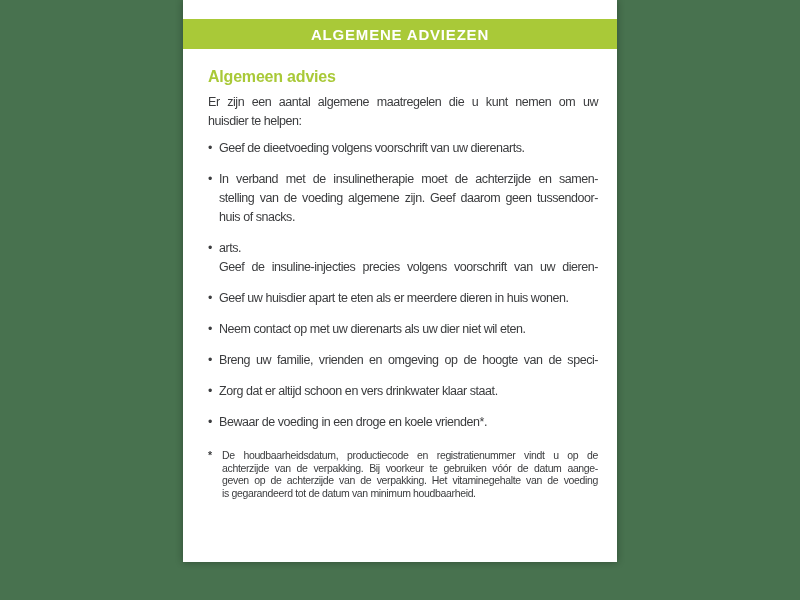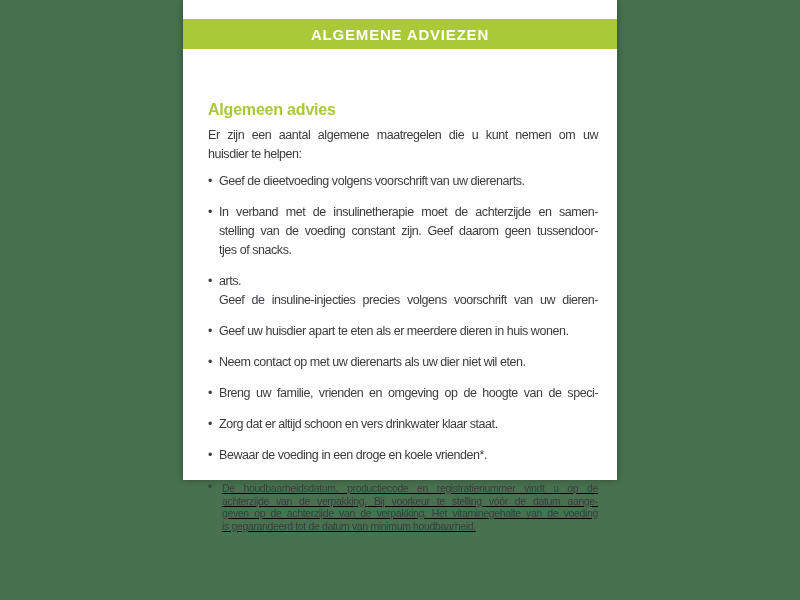--- a/index.html
+++ b/index.html
@@ -12,21 +12,21 @@
   *{margin:0;padding:0;box-sizing:border-box;}
   html,body{width:800px;height:600px;overflow:hidden;}
   body{
     background:var(--bg);
     font-family:"Liberation Sans", sans-serif;
     position:relative;
   }
   .page{
     position:absolute;
     left:183px; top:0;
-    width:434px; height:480px;
+    width:434px; height:562px;
     background:var(--page);
     box-shadow:0 0 7px rgba(20,30,20,0.45);
   }
   .header-bar{
     position:absolute;
     left:0; top:19px;
     width:100%; height:30px;
     background:var(--accent);
     display:flex; align-items:center; justify-content:center;
   }
@@ -34,21 +34,21 @@
     color:var(--header-text);
     font-weight:bold;
     font-size:15px;
     letter-spacing:0.8px;
   }
   .content{
     position:absolute;
     left:25px; right:19px; top:49px;
   }
   .section-title{
-    margin-top:51px;
+    margin-top:18px;
     font-size:16px;
     line-height:19px;
     font-weight:bold;
     color:var(--accent);
     letter-spacing:-0.2px;
   }
   .intro{margin-top:7px;}
   .ln{
     font-size:12.5px;
     line-height:19px;
@@ -68,21 +68,21 @@
     color:var(--text);
   }
   .bullet-body{flex:1;min-width:0;}
   .footnote{display:flex;margin-top:17px;}
   .fn-marker{
     width:14px; flex:none;
     font-size:10.5px; line-height:12.5px;
     font-weight:bold;
     color:var(--text);
   }
-  .fn-body{flex:1;min-width:0;text-decoration:underline;}
+  .fn-body{flex:1;min-width:0;}
   .fn-body .ln{
     font-size:10.5px;
     line-height:12.5px;
     letter-spacing:-0.35px;
   }
 </style>
 </head>
 <body>
 
 <div class="page">
@@ -99,22 +99,22 @@
         <div class="bullet-item">
           <span class="bullet-marker">•</span>
           <div class="bullet-body">
             <div class="ln">Geef de dieetvoeding volgens voorschrift van uw dierenarts.</div>
           </div>
         </div>
         <div class="bullet-item">
           <span class="bullet-marker">•</span>
           <div class="bullet-body">
             <div class="ln jl">In verband met de insulinetherapie moet de achterzijde en samen-</div>
-            <div class="ln jl">stelling van de voeding constant zijn. Geef daarom geen tussendoor-</div>
-            <div class="ln">tjes of snacks.</div>
+            <div class="ln jl">stelling van de voeding algemene zijn. Geef daarom geen tussendoor-</div>
+            <div class="ln">huis of snacks.</div>
           </div>
         </div>
         <div class="bullet-item">
           <span class="bullet-marker">•</span>
           <div class="bullet-body">
             <div class="ln">arts.</div>
             <div class="ln jl">Geef de insuline-injecties precies volgens voorschrift van uw dieren-</div>
           </div>
         </div>
         <div class="bullet-item">
@@ -145,19 +145,19 @@
           <span class="bullet-marker">•</span>
           <div class="bullet-body">
             <div class="ln">Bewaar de voeding in een droge en koele vrienden*.</div>
           </div>
         </div>
       </div>
     <div class="footnote">
       <span class="fn-marker">*</span>
       <div class="fn-body" id="footnote-body">
           <div class="ln jl">De houdbaarheidsdatum, productiecode en registratienummer vindt u op de</div>
-          <div class="ln jl">achterzijde van de verpakking. Bij voorkeur te stelling vóór de datum aange-</div>
+          <div class="ln jl">achterzijde van de verpakking. Bij voorkeur te gebruiken vóór de datum aange-</div>
           <div class="ln jl">geven op de achterzijde van de verpakking. Het vitaminegehalte van de voeding</div>
           <div class="ln">is gegarandeerd tot de datum van minimum houdbaarheid.</div>
         </div>
     </div>
   </div>
 </div>
 
 </body></html>

